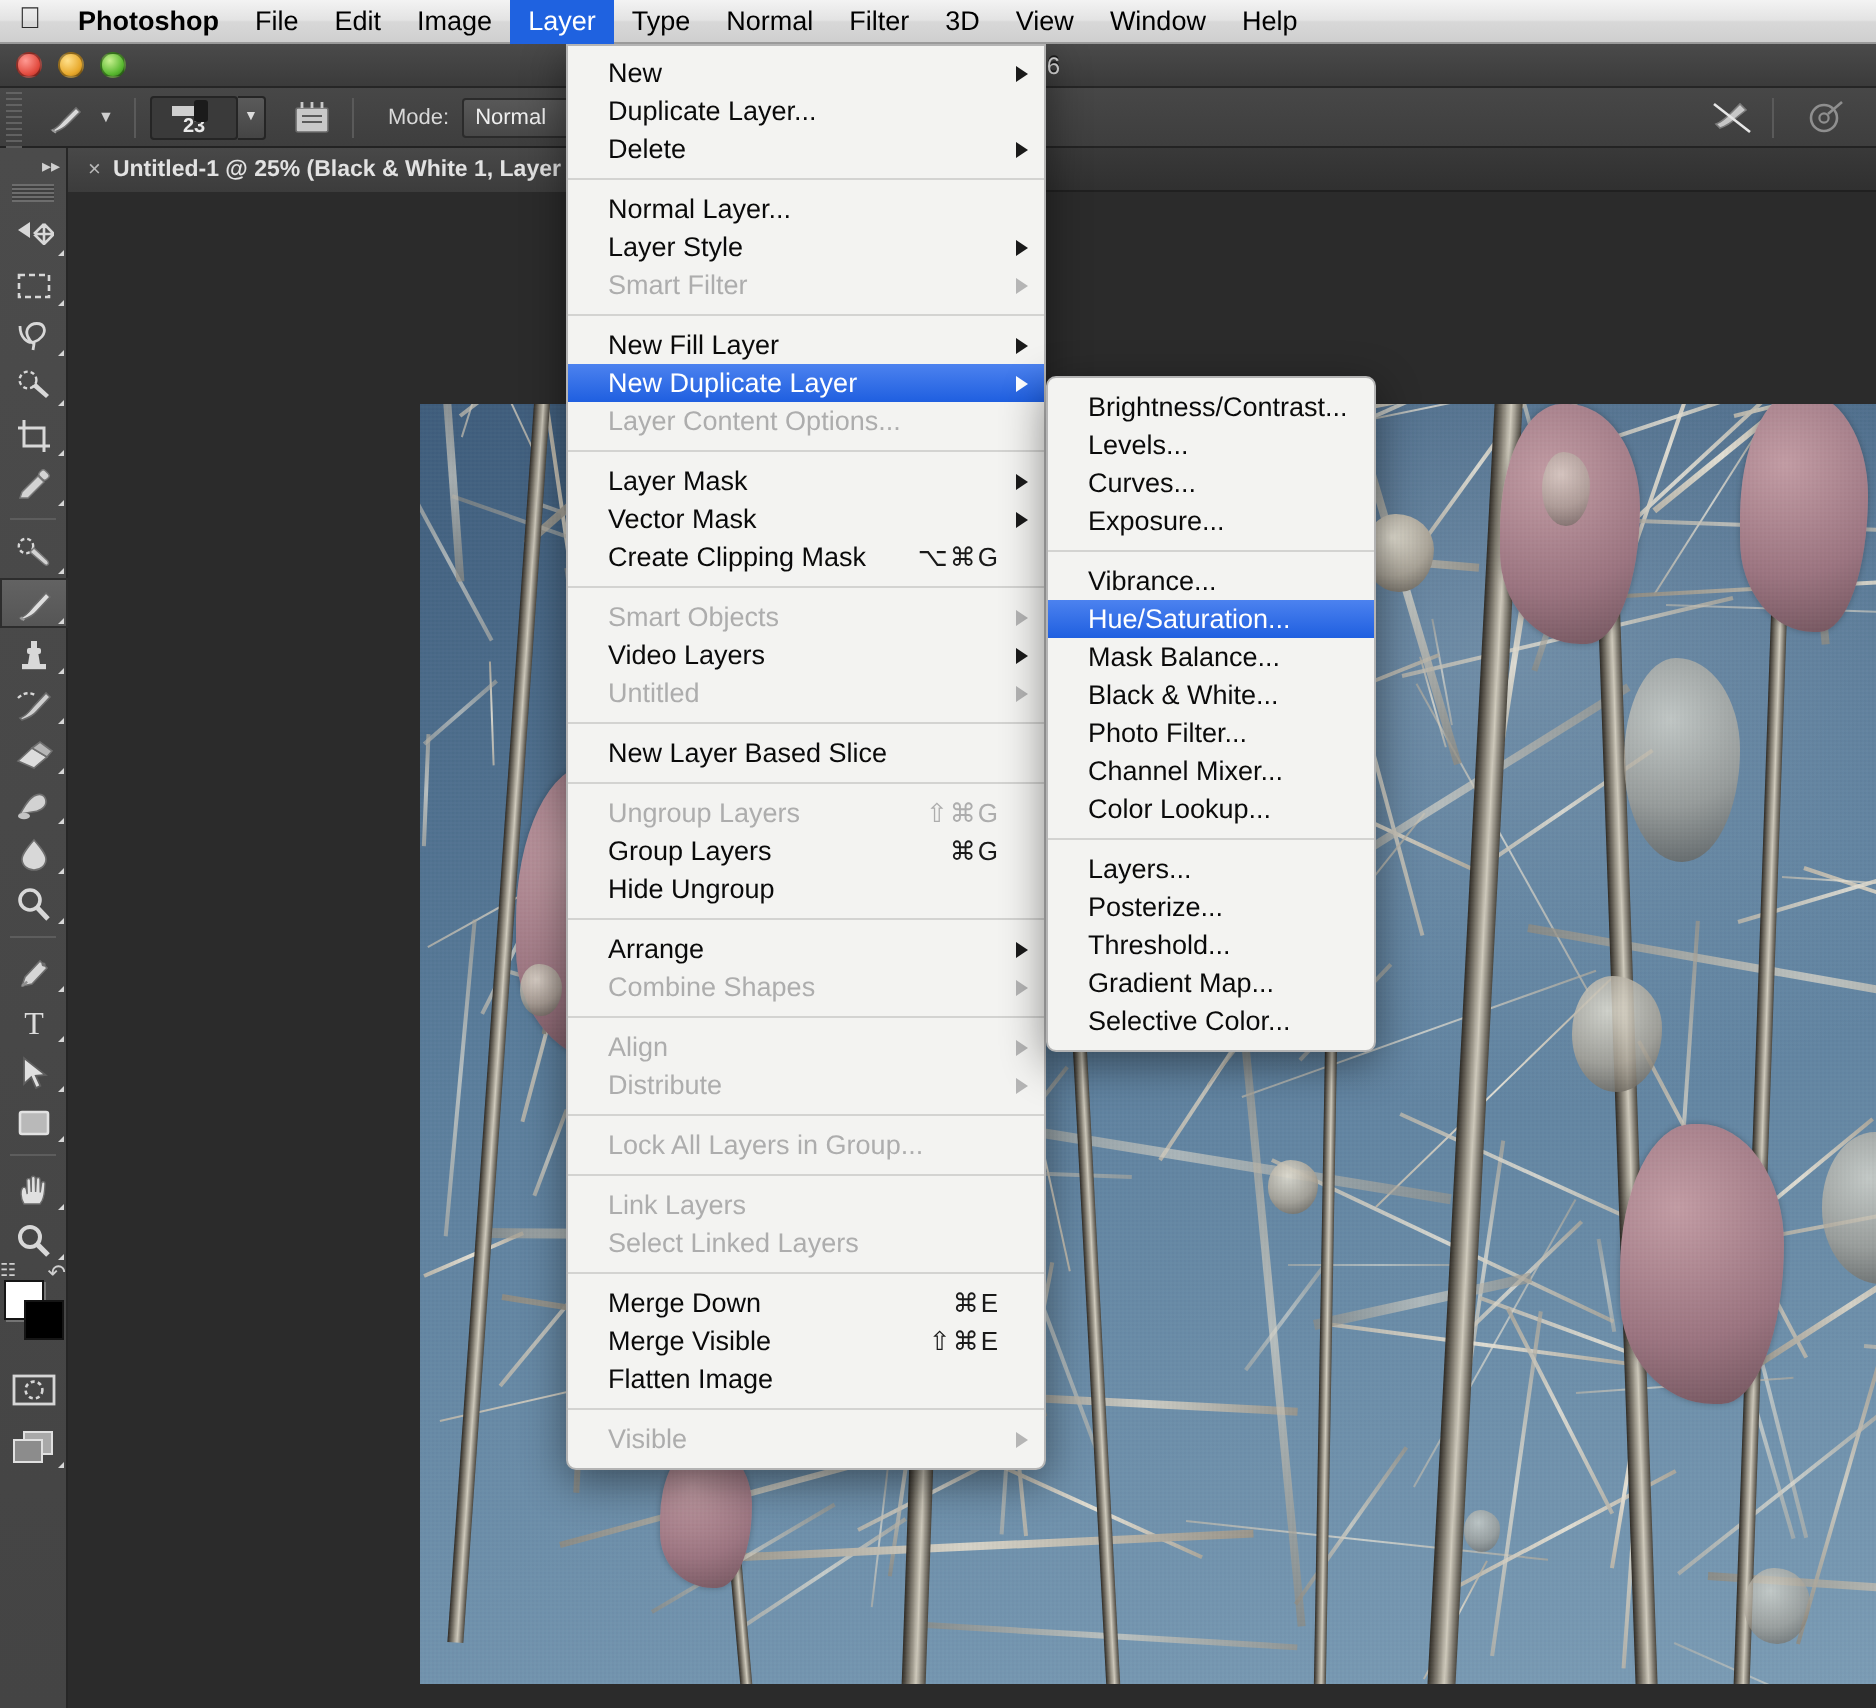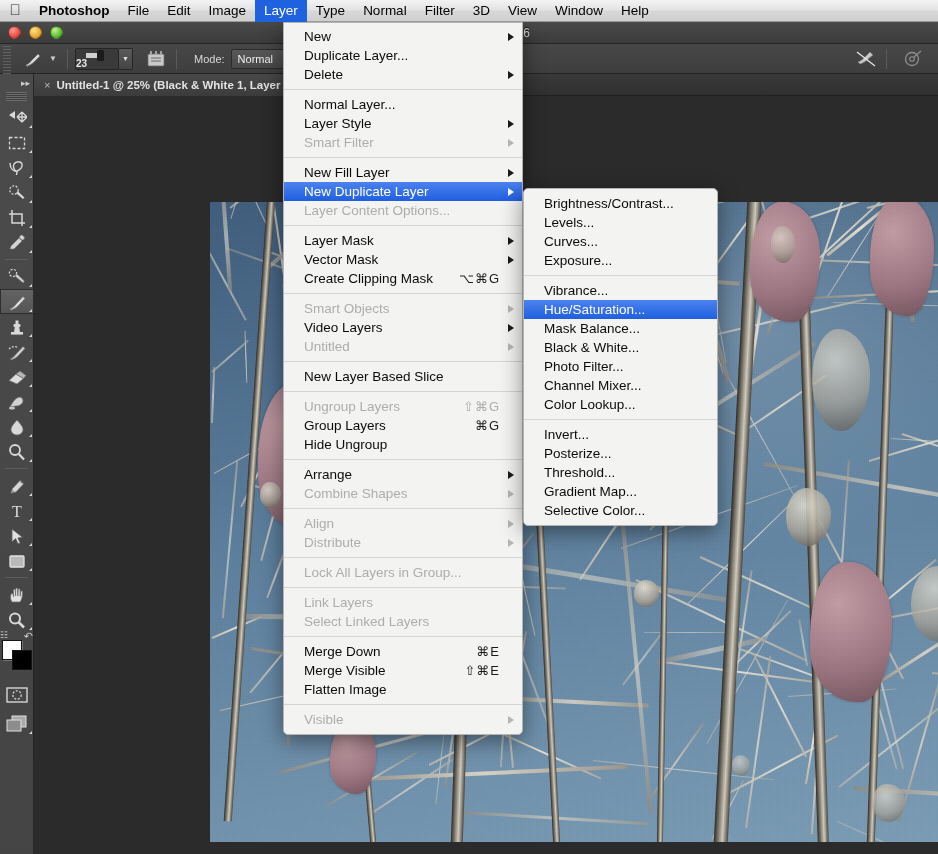--- a/index.html
+++ b/index.html
@@ -67,21 +67,21 @@
   }
   .ob-tool {
     width: 26px; height: 22px; margin-left: 6px;
     display: flex; align-items: center; justify-content: center;
   }
   .ob-caret { width: 14px; text-align: center; font-size: 8px; color: #cfcfcf; }
   .ob-sep { width: 1px; height: 20px; background: #2c2c2c; border-right: 1px solid #5a5a5a; margin: 0 7px; }
   .brush-size-box {
     width: 44px; height: 22px; background: #3a3a3a;
     border: 1px solid #252525; border-radius: 2px;
-    position: relative; display: flex; align-items: flex-end; justify-content: flex-start;
+    position: relative; display: flex; align-items: flex-end; justify-content: center;
   }
   .brush-size-num { font-size: 10px; color: #e9e9e9; font-weight: bold; line-height: 11px; }
   .brush-dd {
     width: 14px; height: 22px; background: linear-gradient(to bottom,#5a5a5a,#454545);
     border: 1px solid #252525; border-left: none; border-radius: 0 2px 2px 0;
     display: flex; align-items: center; justify-content: center;
     font-size: 7px; color: #ddd;
   }
   .ob-label { font-size: 11px; color: #d8d8d8; margin-left: 10px; }
   .ob-select {
@@ -194,21 +194,21 @@
     border: 1px solid #b4b4b4;
     border-radius: 0 0 5px 5px;
     box-shadow: 0 6px 22px rgba(0,0,0,.45);
     z-index: 50;
     font-size: 13.5px;
     color: #0a0a0a;
     padding: 4px 0 5px 0;
   }
   #layer-menu { left: 283px; top: 22px; width: 240px; }
   #adjust-submenu {
-    left: 523px; top: 188px; width: 195px;
+    left: 523px; top: 188px; width: 165px;
     border-radius: 5px;
     padding: 5px 0 5px 0;
   }
   .mi {
     position: relative; height: 19px; line-height: 19px;
     padding: 0 22px 0 20px;
     white-space: nowrap;
     display: flex; align-items: center;
   }
   .mi .lbl { flex: 1; }
@@ -843,21 +843,21 @@
         <span class="lbl">Photo Filter...</span>
       </div>
       <div class="mi">
         <span class="lbl">Channel Mixer...</span>
       </div>
       <div class="mi">
         <span class="lbl">Color Lookup...</span>
       </div>
       <div class="msep"></div>
       <div class="mi">
-        <span class="lbl">Invert...</span>
+        <span class="lbl">Layers...</span>
       </div>
       <div class="mi">
         <span class="lbl">Posterize...</span>
       </div>
       <div class="mi">
         <span class="lbl">Threshold...</span>
       </div>
       <div class="mi">
         <span class="lbl">Gradient Map...</span>
       </div>

